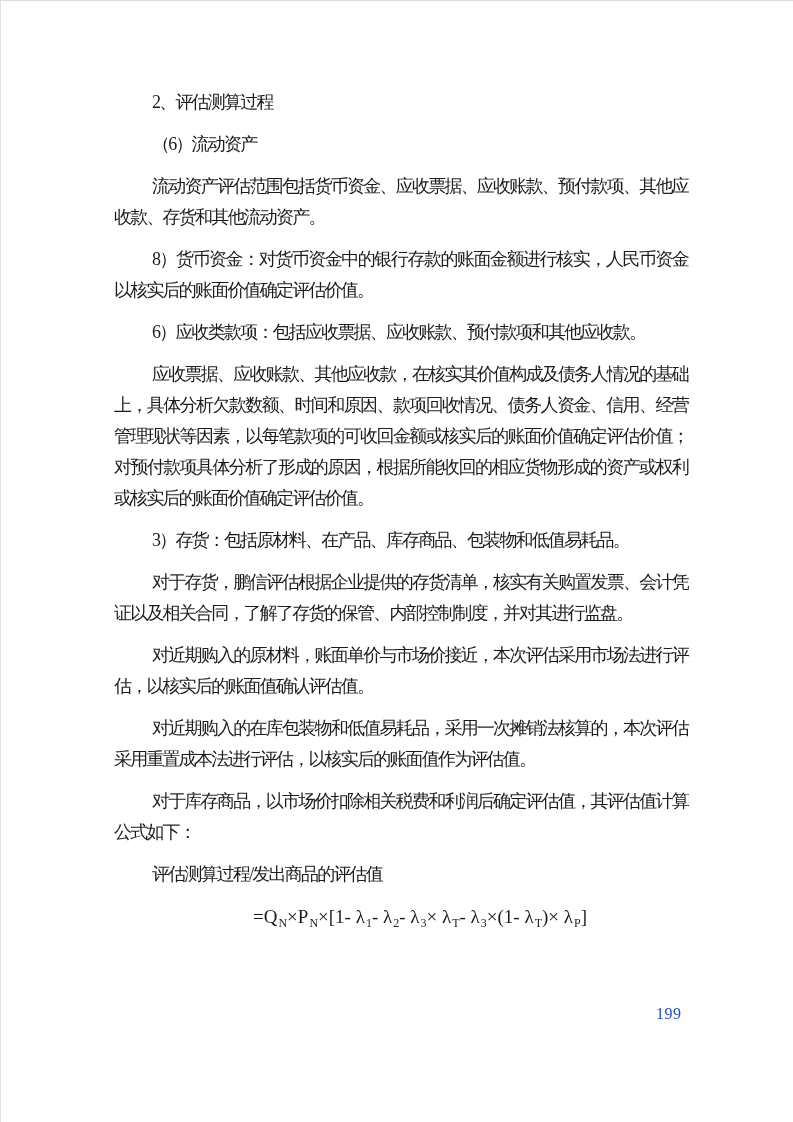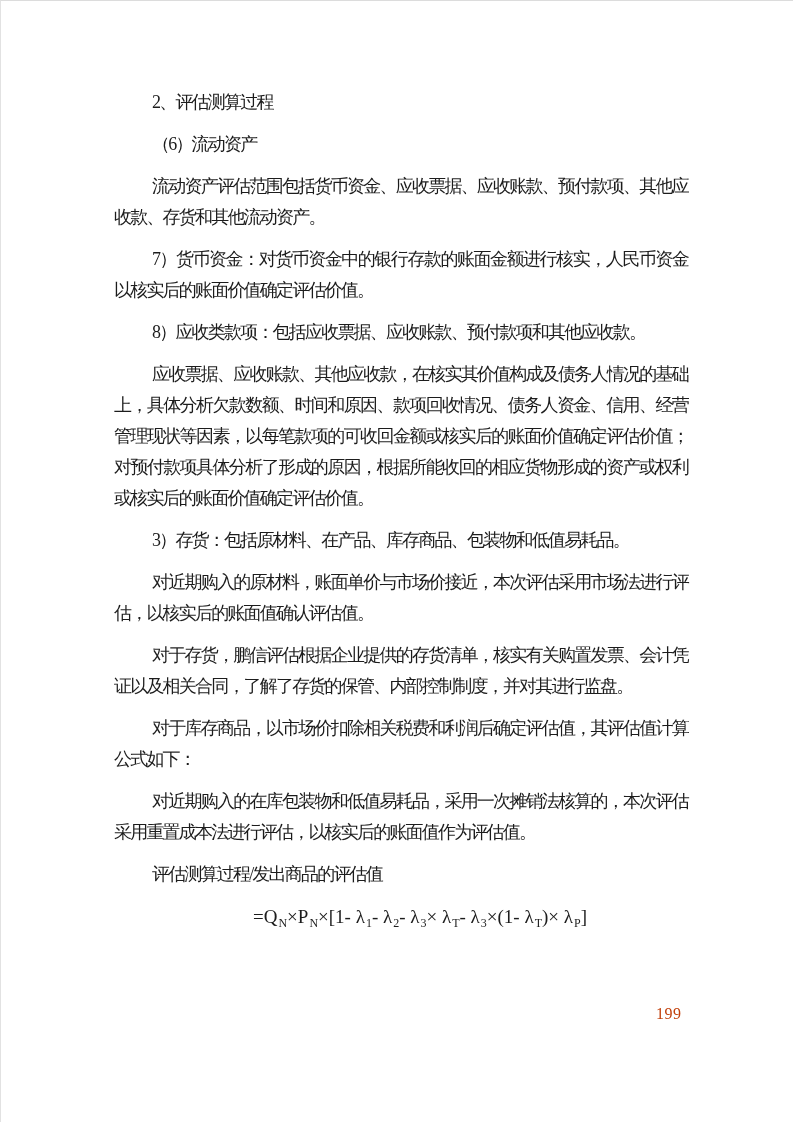--- a/index.html
+++ b/index.html
@@ -46,36 +46,36 @@
     vertical-align: -4px;
     margin-left: 1px;
     letter-spacing: 0;
   }
   .page-number {
     position: absolute;
     top: 1004px;
     left: 655px;
     font-size: 16px;
     letter-spacing: 0.5px;
-    color: #c2410c;
+    color: #1d4ed8;
   }
 </style>
 </head>
 <body>
 
 <div class="page">
   <main class="doc-body">
       <p class="doc-par">2、评估测算过程</p>
       <p class="doc-par">（6）流动资产</p>
       <p class="doc-par">流动资产评估范围包括货币资金、应收票据、应收账款、预付款项、其他应收款、存货和其他流动资产。</p>
-      <p class="doc-par">7）货币资金：对货币资金中的银行存款的账面金额进行核实，人民币资金以核实后的账面价值确定评估价值。</p>
-      <p class="doc-par">8）应收类款项：包括应收票据、应收账款、预付款项和其他应收款。</p>
+      <p class="doc-par">8）货币资金：对货币资金中的银行存款的账面金额进行核实，人民币资金以核实后的账面价值确定评估价值。</p>
+      <p class="doc-par">6）应收类款项：包括应收票据、应收账款、预付款项和其他应收款。</p>
       <p class="doc-par">应收票据、应收账款、其他应收款，在核实其价值构成及债务人情况的基础上，具体分析欠款数额、时间和原因、款项回收情况、债务人资金、信用、经营管理现状等因素，以每笔款项的可收回金额或核实后的账面价值确定评估价值；对预付款项具体分析了形成的原因，根据所能收回的相应货物形成的资产或权利或核实后的账面价值确定评估价值。</p>
       <p class="doc-par">3）存货：包括原材料、在产品、库存商品、包装物和低值易耗品。</p>
+      <p class="doc-par">对于存货，鹏信评估根据企业提供的存货清单，核实有关购置发票、会计凭证以及相关合同，了解了存货的保管、内部控制制度，并对其进行监盘。</p>
       <p class="doc-par">对近期购入的原材料，账面单价与市场价接近，本次评估采用市场法进行评估，以核实后的账面值确认评估值。</p>
-      <p class="doc-par">对于存货，鹏信评估根据企业提供的存货清单，核实有关购置发票、会计凭证以及相关合同，了解了存货的保管、内部控制制度，并对其进行监盘。</p>
+      <p class="doc-par">对近期购入的在库包装物和低值易耗品，采用一次摊销法核算的，本次评估采用重置成本法进行评估，以核实后的账面值作为评估值。</p>
       <p class="doc-par">对于库存商品，以市场价扣除相关税费和利润后确定评估值，其评估值计算公式如下：</p>
-      <p class="doc-par">对近期购入的在库包装物和低值易耗品，采用一次摊销法核算的，本次评估采用重置成本法进行评估，以核实后的账面值作为评估值。</p>
       <p class="doc-par">评估测算过程/发出商品的评估值</p>
       <p class="doc-par formula">=Q<sub>N</sub>×P<sub>N</sub>×[1- λ<sub>1</sub>- λ<sub>2</sub>- λ<sub>3</sub>× λ<sub>T</sub>- λ<sub>3</sub>×(1- λ<sub>T</sub>)× λ<sub>P</sub>]</p>
     </main>
   <div class="page-number">199</div>
 </div>
 
 </body></html>

